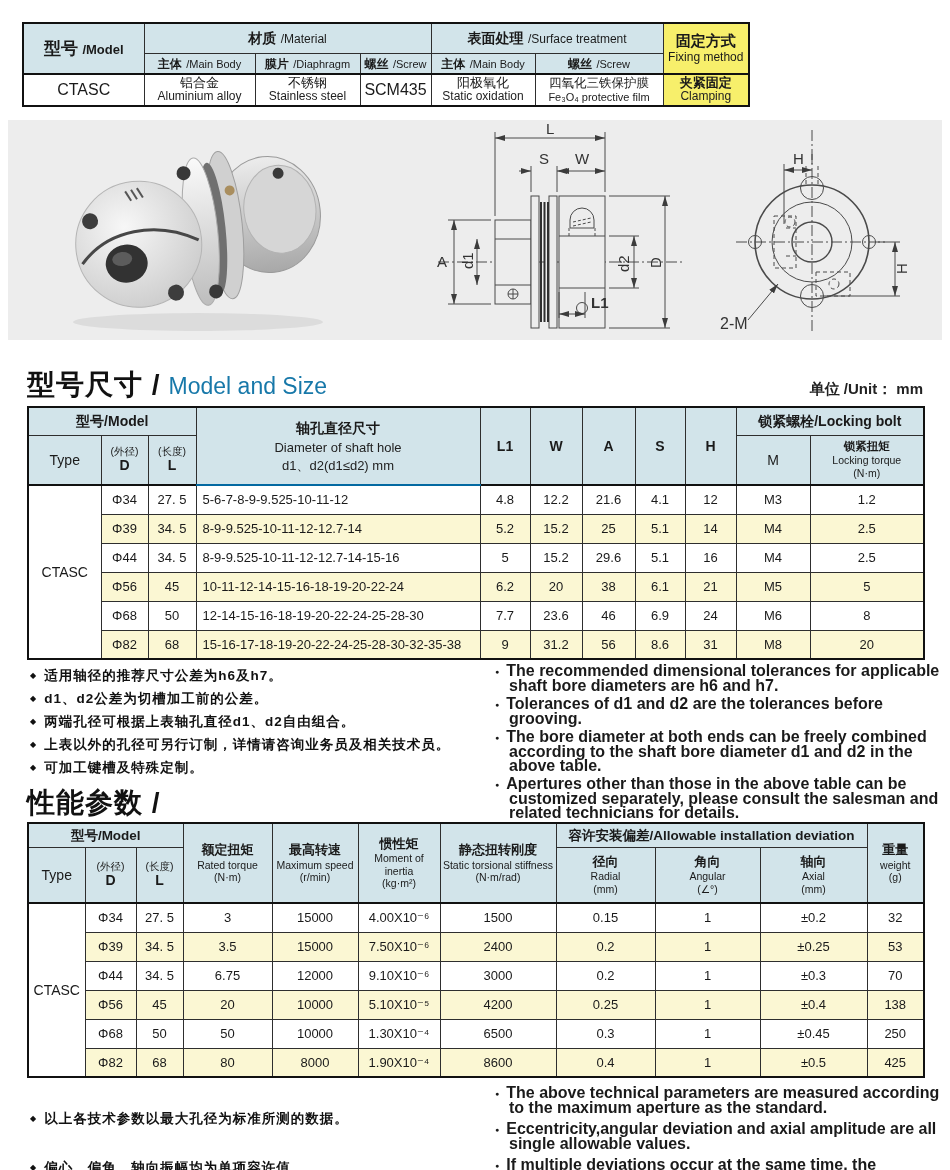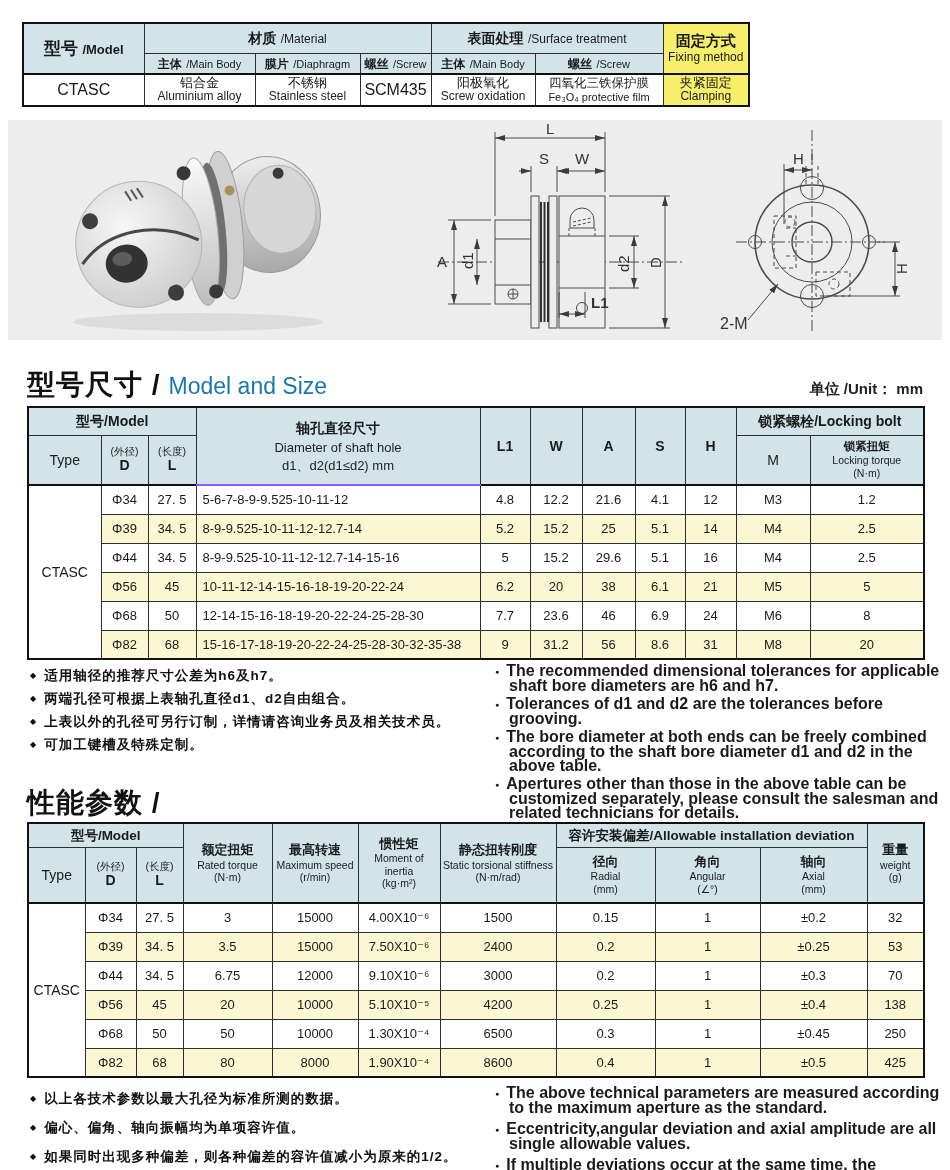--- a/index.html
+++ b/index.html
@@ -55,21 +55,21 @@
 
   
   .notes { position:absolute; display:flex; }
   .notes ul { list-style:none; }
   .notes-zh { width:455px; }
   .notes-zh li { font-size:13.5px; line-height:23px; color:#111; font-weight:bold; letter-spacing:1px; }
   .notes-zh li::before { content:"◆"; font-size:8px; vertical-align:2px; margin-right:7px; color:#111; }
   .notes-en { width:445px; margin-left:10px; }
   .notes-en li { font-size:16px; line-height:14px; color:#1a1a1a; margin-bottom:4px; padding-left:14px; text-indent:-14px;font-weight:bold; }
   .notes-en li::before { content:"●"; font-size:7px; vertical-align:2px; margin-right:7px; }
-  .notes2-zh li { line-height:29px; }
+  .notes2-zh li { line-height:29px;margin-top:20px; }
 
   
   .perfT { position:absolute; left:27px; top:822px; width:896px; }
   .perfT tr.h1 { height:24px; } .perfT tr.h2 { height:56px; }
   .perfT tr.dr { height:29px; }
   .perfT th .gzh { font-size:13.5px; font-weight:bold; }
   .perfT td { font-size:13px; }
   .perfT .hz3 { display:block; font-size:13px; font-weight:bold; line-height:1.25; }
   .perfT .he3 { display:block; font-size:10.5px; line-height:1.2; }
   .perfT .u { display:block; font-size:10.5px; line-height:1.2; }
@@ -116,28 +116,28 @@
             <span class="zh">铝合金</span>
             <span class="en">Aluminium alloy</span>
           </td>
       <td style="border-top:2px solid #111">
             <span class="zh">不锈钢</span>
             <span class="en">Stainless steel</span>
           </td>
       <td style="border-top:2px solid #111">SCM435</td>
       <td style="border-top:2px solid #111">
             <span class="zh">阳极氧化</span>
-            <span class="en">Screw oxidation</span>
+            <span class="en">Static oxidation</span>
           </td>
       <td style="border-top:2px solid #111">
             <span class="zh" style="font-size:12.5px">四氧化三铁保护膜</span>
             <span class="en" style="font-size:11px">Fe₃O₄ protective film</span>
           </td>
       <td class="yellow-strong" style="border-top:2px solid #111">
-            <span class="zh" style="font-weight:normal">夹紧固定</span>
+            <span class="zh" style="font-weight:bold">夹紧固定</span>
             <span class="en" style="font-size:12px">Clamping</span>
           </td>
     </tr>
   </tbody>
     </table>
 
   <div class="band">
 
     <svg style="left:30px;top:4px" width="330" height="212" viewBox="0 0 330 212">
       <defs>
@@ -306,21 +306,21 @@
         <col style="width:52px">
         <col style="width:53px">
         <col style="width:50px">
         <col style="width:51px">
         <col style="width:74px">
         <col style="width:114px">
       </colgroup>
     <tbody>
         <tr class="h1">
       <th class="hdr" colspan="3"><span class="gzh">型号/Model</span></th>
-      <th class="hdr" rowspan="2" style="border-bottom:2px solid #8b5cf6"><span class="gzh">轴孔直径尺寸</span><span class="en" style="font-size:13px;margin-top:3px">Diameter of shaft hole</span><span class="en" style="font-size:13px;margin-top:3px">d1、d2(d1≤d2) mm</span></th>
+      <th class="hdr" rowspan="2" style="border-bottom:2px solid #0369a1"><span class="gzh">轴孔直径尺寸</span><span class="en" style="font-size:13px;margin-top:3px">Diameter of shaft hole</span><span class="en" style="font-size:13px;margin-top:3px">d1、d2(d1≤d2) mm</span></th>
       <th class="hdr" rowspan="2" style="border-bottom:2px solid #111"><span class="gzh">L1</span></th>
       <th class="hdr" rowspan="2" style="border-bottom:2px solid #111"><span class="gzh">W</span></th>
       <th class="hdr" rowspan="2" style="border-bottom:2px solid #111"><span class="gzh">A</span></th>
       <th class="hdr" rowspan="2" style="border-bottom:2px solid #111"><span class="gzh">S</span></th>
       <th class="hdr" rowspan="2" style="border-bottom:2px solid #111"><span class="gzh">H</span></th>
       <th class="hdr" colspan="2"><span class="gzh">锁紧螺栓/Locking bolt</span></th>
     </tr>
     <tr class="h2">
       <th class="hdr"><span class="gzh" style="font-weight:normal;font-size:14px">Type</span></th>
       <th class="hdr">
@@ -410,20 +410,21 @@
           <td>31</td>
           <td>M8</td>
           <td>20</td>
     </tr>
   </tbody>
     </table>
 
   <div class="notes" style="left:30px;top:664px">
     <ul class="notes-zh">
       <li>适用轴径的推荐尺寸公差为h6及h7。</li>
+      <li>d1、d2公差为切槽加工前的公差。</li>
       <li>两端孔径可根据上表轴孔直径d1、d2自由组合。</li>
       <li>上表以外的孔径可另行订制，详情请咨询业务员及相关技术员。</li>
       <li>可加工键槽及特殊定制。</li>
     </ul>
     <ul class="notes-en">
       <li>The recommended dimensional tolerances for applicable shaft bore diameters are h6 and h7.</li>
       <li>Tolerances of d1 and d2 are the tolerances before grooving.</li>
       <li>The bore diameter at both ends can be freely combined according to the shaft bore diameter d1 and d2 in the above table.</li>
       <li>Apertures other than those in the above table can be customized separately, please consult the salesman and related technicians for details.</li>
       <li>Machinable keyway and special customization.</li>

